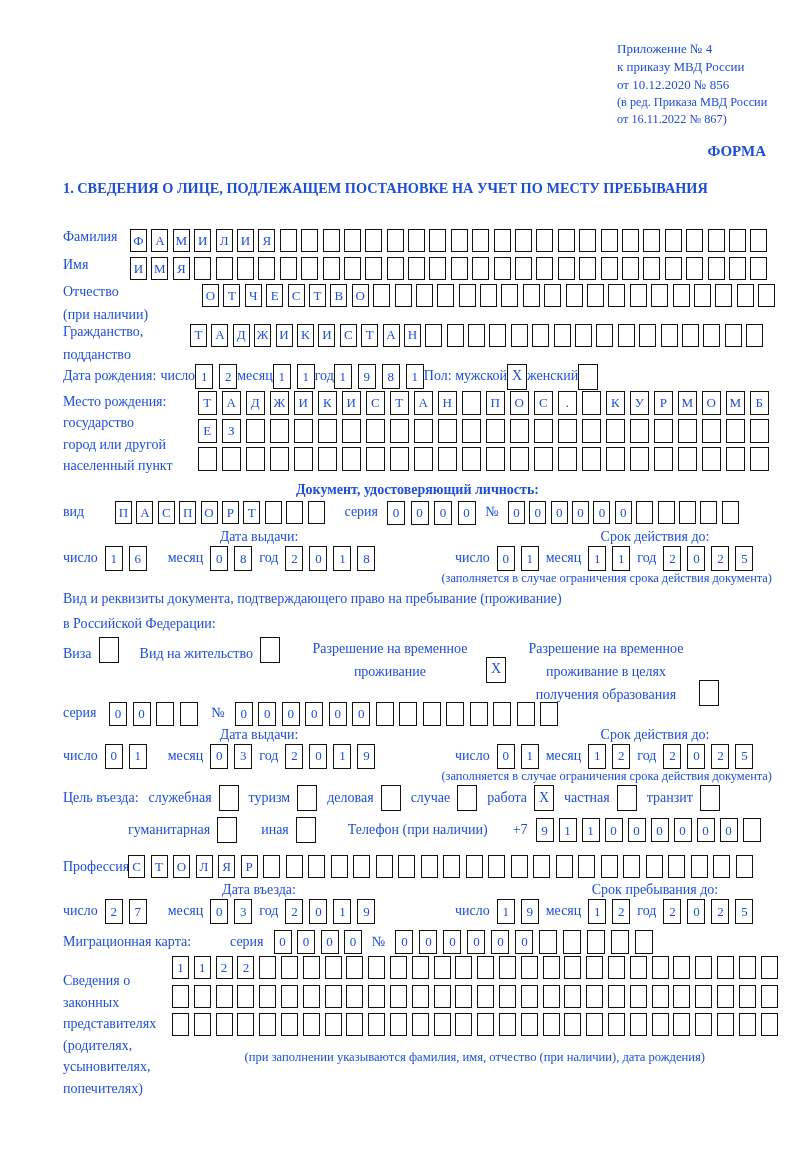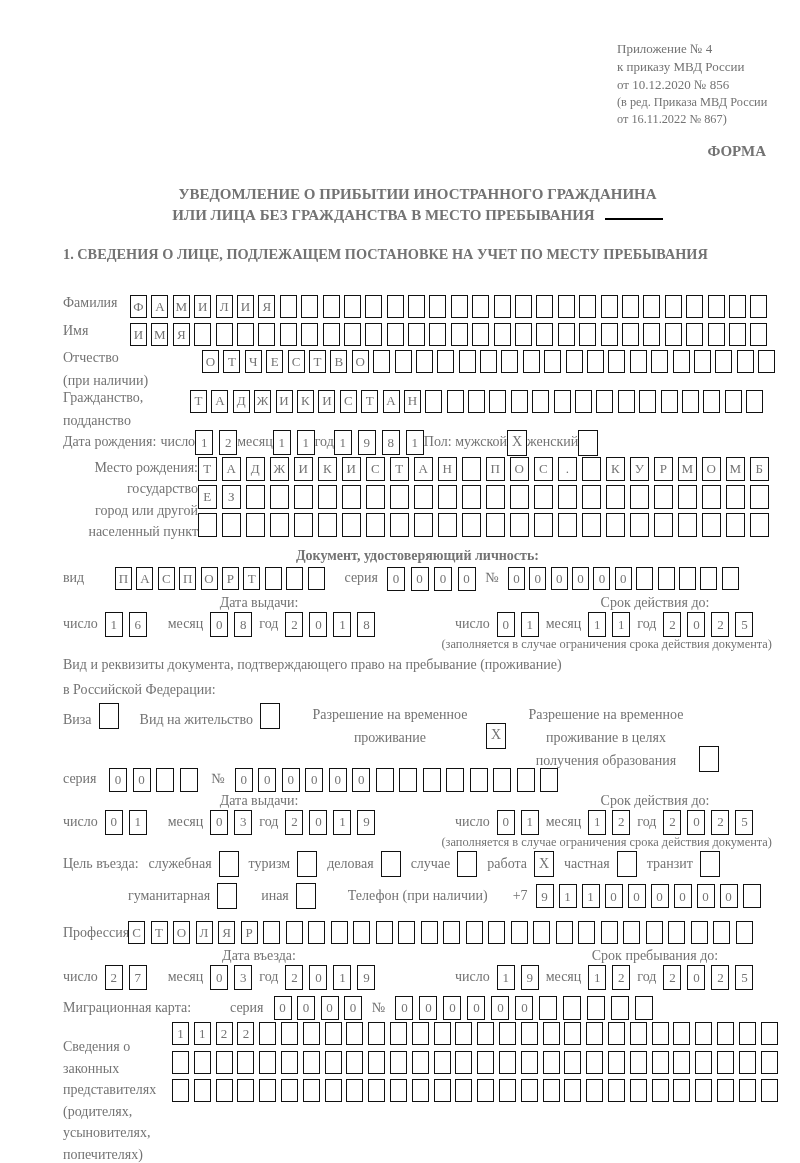--- a/index.html
+++ b/index.html
@@ -1,18 +1,18 @@
 <!DOCTYPE html>
 <html><head>
 <meta charset="utf-8">
 <style>
   html,body{margin:0;padding:0;background:#fff;}
   .page{
     width:800px;height:1163px;box-sizing:border-box;position:relative;
-    background:#fff;color:#737373;
+    background:#fff;color:#1d4ed8;
     font-family:"Liberation Serif","DejaVu Serif",serif;
     font-size:14px;line-height:1.2;
     padding:40px 28px 0 63px;overflow:hidden;
   }
   .hdr-right{margin-left:554px;font-size:13px;line-height:18px;}
   .hdr-right .amend{font-size:12.3px;line-height:17px;}
   .forma{margin-top:14px;text-align:right;padding-right:6px;font-weight:bold;font-size:15px;}
   .title{margin-top:24px;text-align:center;font-weight:bold;font-size:15px;line-height:21px;}
   .t-underline{display:inline-block;width:58px;border-bottom:2px solid #000;height:13px;margin-left:10px;}
   .sec-heading{margin-top:20px;font-weight:bold;font-size:14.3px;}
@@ -55,24 +55,20 @@
   <div class="hdr-right">
     <div>Приложение № 4</div>
     <div>к приказу МВД России</div>
     <div>от 10.12.2020 № 856</div>
     <div class="amend">(в ред. Приказа МВД России</div>
     <div class="amend">от 16.11.2022 № 867)</div>
   </div>
 
   <div class="forma">ФОРМА</div>
 
-  <div class="title">
-    <div>УВЕДОМЛЕНИЕ О ПРИБЫТИИ ИНОСТРАННОГО ГРАЖДАНИНА</div>
-    <div><span>ИЛИ ЛИЦА БЕЗ ГРАЖДАНСТВА В МЕСТО ПРЕБЫВАНИЯ</span><span class="t-underline"></span></div>
-  </div>
 
   <div class="sec-heading" style="margin-top:20px;">1. СВЕДЕНИЯ О ЛИЦЕ, ПОДЛЕЖАЩЕМ ПОСТАНОВКЕ НА УЧЕТ ПО МЕСТУ ПРЕБЫВАНИЯ</div>
 
   <div class="frow" style="margin-top:32px;">
     <div class="lblcol" style="width:67px;">Фамилия</div>
     <div class="cells">
         <span class="cell">Ф</span>
         <span class="cell">А</span>
         <span class="cell">М</span>
         <span class="cell">И</span>
@@ -231,21 +227,21 @@
         <span class="cell">9</span>
         <span class="cell">8</span>
         <span class="cell">1</span>
       </span>
     <span class="lbl">Пол: мужской</span>
     <span class="cbox">X</span>
     <span class="lbl">женский</span>
     <span class="cbox"></span>
   </div>
 
-  <div class="frow" style="margin-top:1px;text-align:right;">
+  <div class="frow" style="margin-top:1px;">
     <div class="lblcol" style="width:135px;line-height:21.5px;">
       <div>Место рождения:</div>
       <div>государство</div>
       <div>город или другой</div>
       <div>населенный пункт</div>
     </div>
     <div class="rowstack">
       <div class="cells bp">
           <span class="cell">Т</span>
           <span class="cell">А</span>
@@ -774,16 +770,17 @@
           <span class="cell"></span>
           <span class="cell"></span>
           <span class="cell"></span>
           <span class="cell"></span>
           <span class="cell"></span>
           <span class="cell"></span>
           <span class="cell"></span>
           <span class="cell"></span>
           <span class="cell"></span>
         </div>
+      <div style="text-align:center;font-size:12.6px;margin-top:8px;">(при заполнении указываются фамилия, имя, отчество (при наличии), дата рождения)</div>
     </div>
   </div>
 
 </div>
 
 </body></html>

